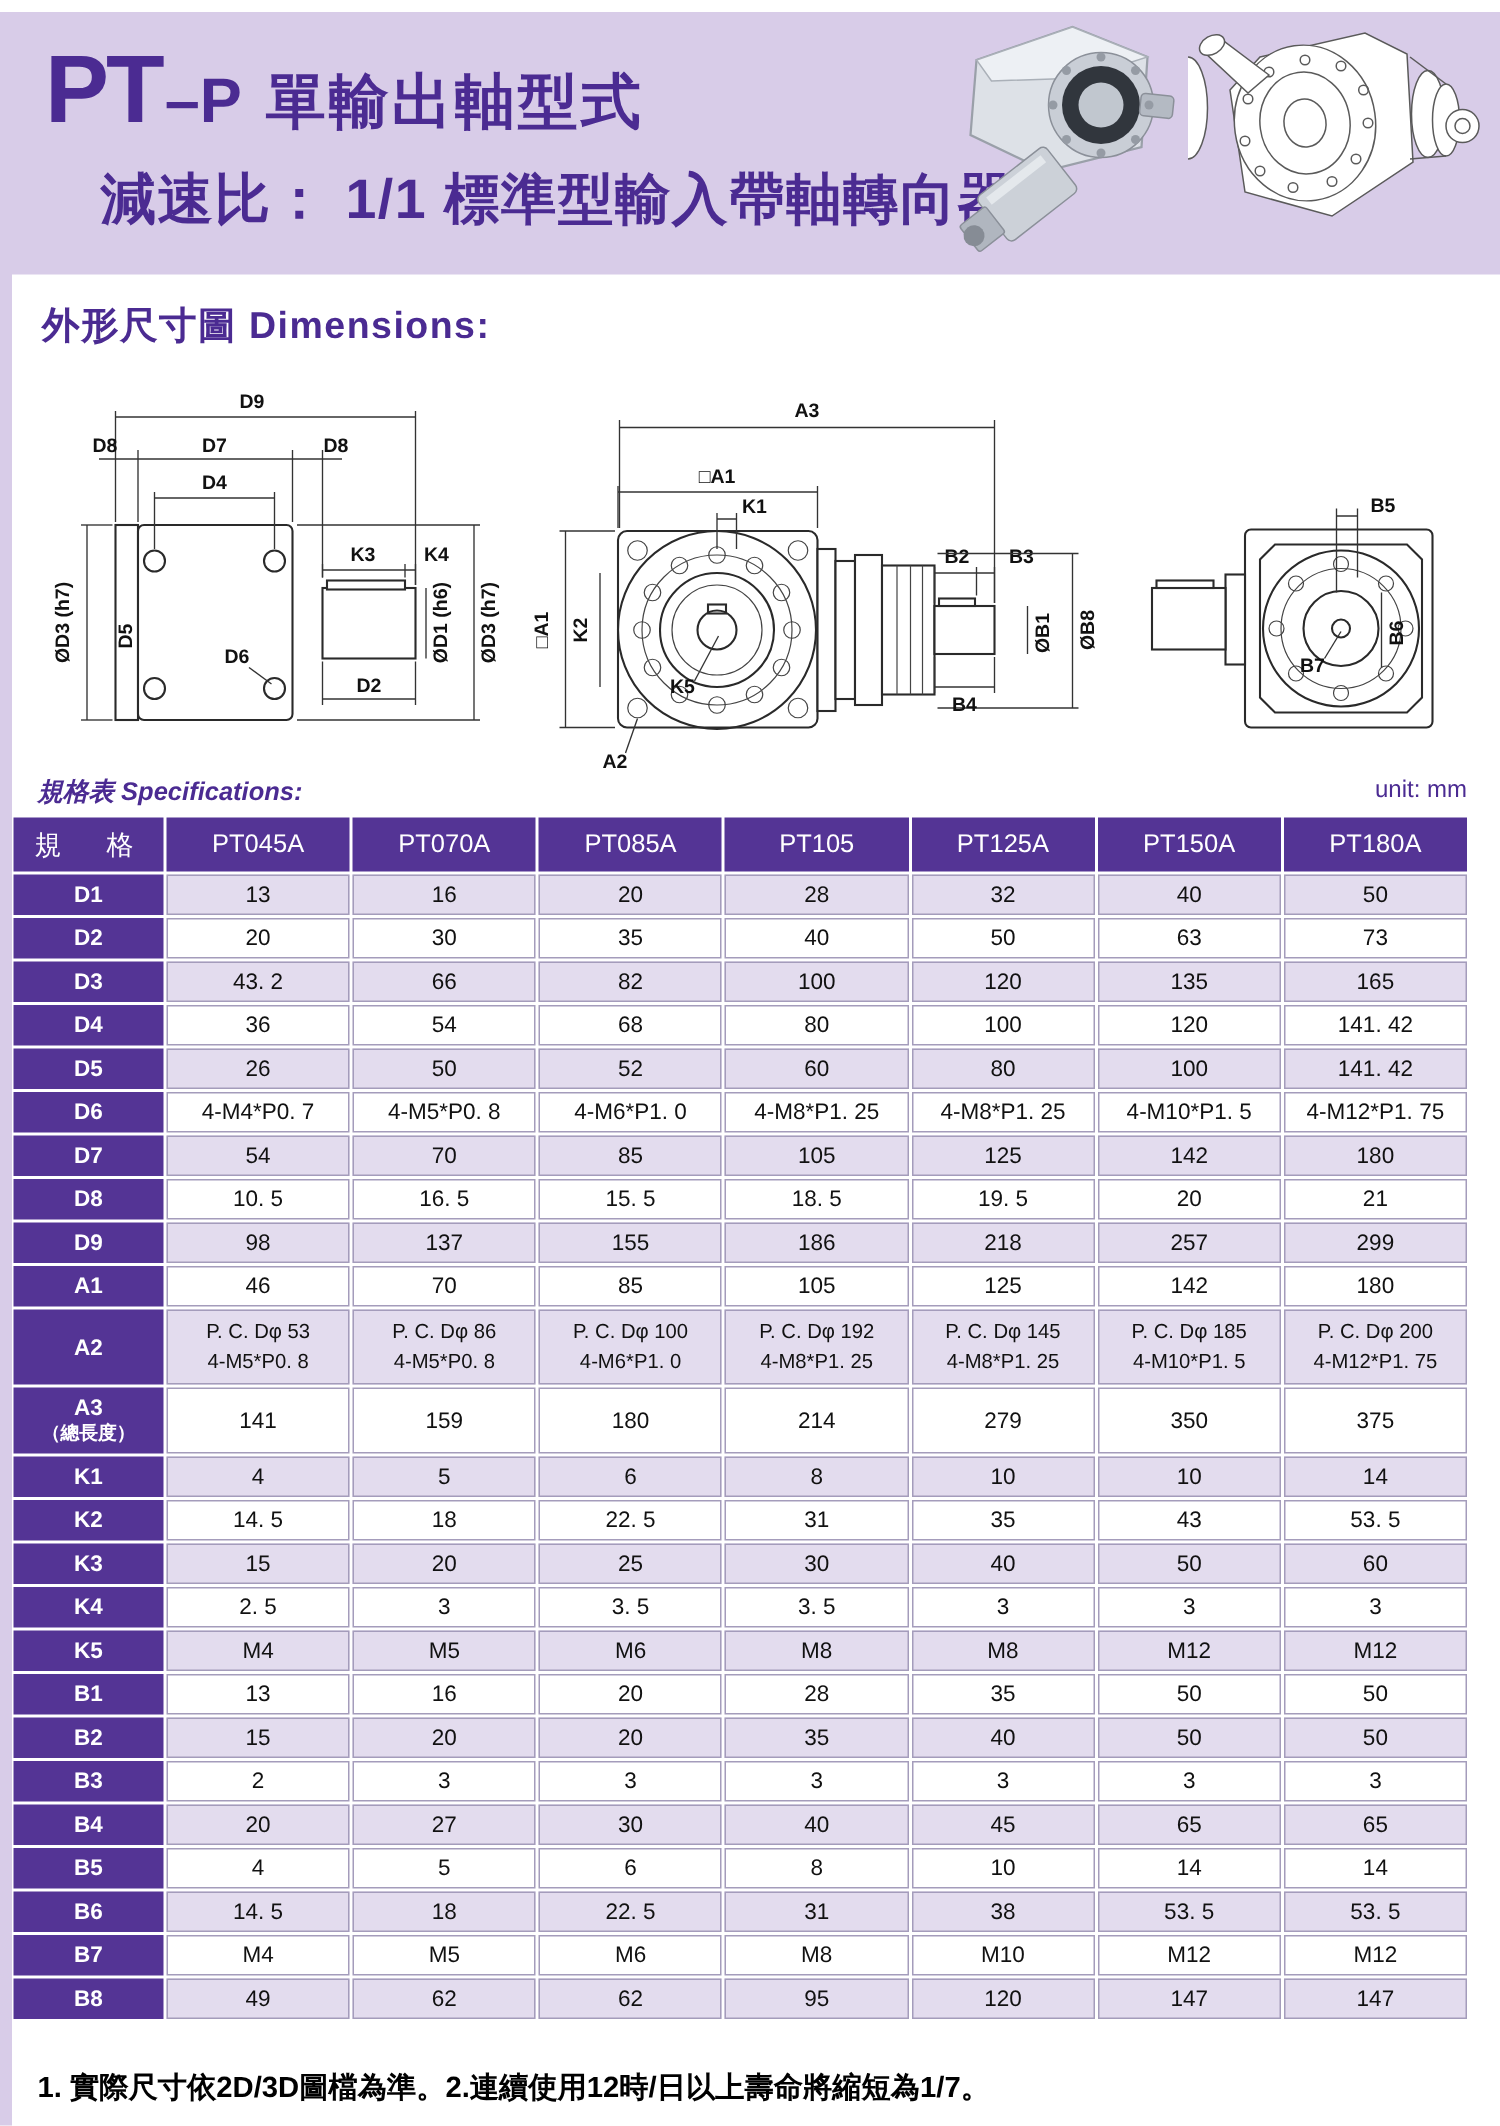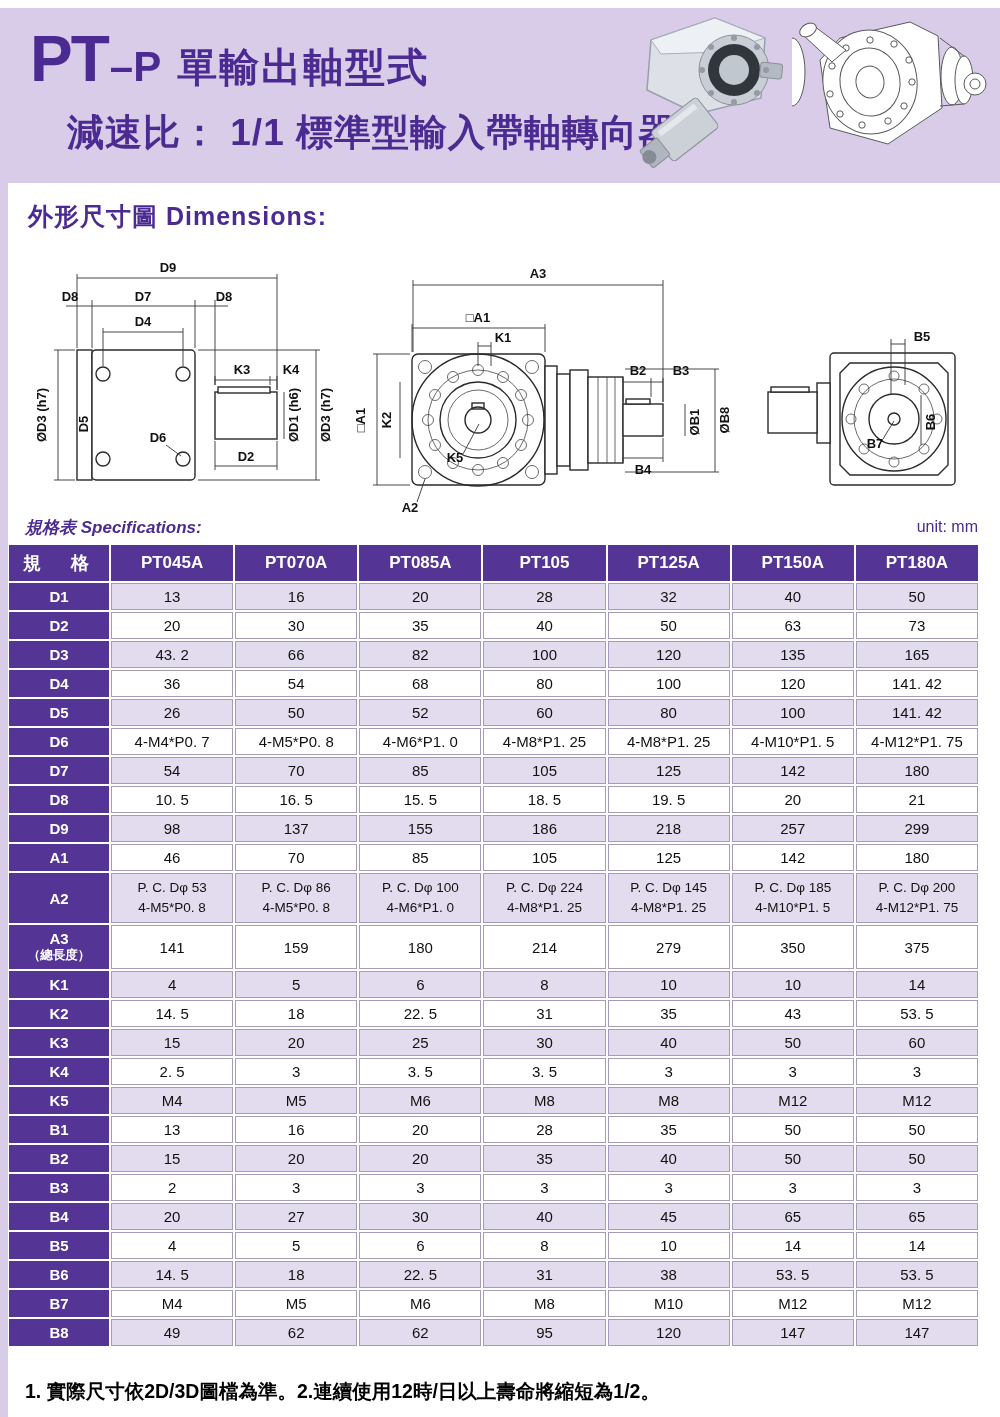--- a/index.html
+++ b/index.html
@@ -33,21 +33,21 @@
   svg .dimln{stroke:#333;stroke-width:0.9;fill:none;}
   svg .fillw{fill:#ffffff;stroke:#2a2a2a;stroke-width:1.4;}
   svg text.dim{font:bold 13px "Liberation Sans",sans-serif;fill:#111;}
 
   
   .spec-table{
     position:absolute;left:7px;top:543px;width:973px;
     border-collapse:separate;border-spacing:2px;table-layout:fixed;
   }
   .spec-table th,.spec-table td{padding:0;text-align:center;vertical-align:middle;}
-  .spec-table thead th{background:#543495;color:#fff;font-size:17px;font-weight:bold;height:36px;}
+  .spec-table thead th{background:#543495;color:#fff;font-size:17px;font-weight:normal;height:36px;}
   .spec-table thead th.corner{font-size:18px;letter-spacing:6px;}
   .spec-table th.rlabel{background:#543495;color:#fff;font-size:15px;font-weight:bold;margin-left:14px;}
   .spec-table th:first-child{width:100px;}
   .spec-table td{background:#fff;border:1px solid #a49cbb;font-size:15px;color:#111;height:25px;}
   .spec-table tr.alt td{background:#e3dcee;}
   .spec-table tr.tall td{height:48px;font-size:13.5px;line-height:1.45;}
   .spec-table tr.mid td{height:42px;}
   .spec-table .sub{font-size:12.5px;font-weight:bold;}
   .spec-table td.two div{white-space:nowrap;}
 
@@ -432,21 +432,21 @@
         </td>
         <td class="two">
           <div>P. C. Dφ 86</div>
           <div>4-M5*P0. 8</div>
         </td>
         <td class="two">
           <div>P. C. Dφ 100</div>
           <div>4-M6*P1. 0</div>
         </td>
         <td class="two">
-          <div>P. C. Dφ 224</div>
+          <div>P. C. Dφ 192</div>
           <div>4-M8*P1. 25</div>
         </td>
         <td class="two">
           <div>P. C. Dφ 145</div>
           <div>4-M8*P1. 25</div>
         </td>
         <td class="two">
           <div>P. C. Dφ 185</div>
           <div>4-M10*P1. 5</div>
         </td>
@@ -596,14 +596,14 @@
         <td>95</td>
         <td>120</td>
         <td>147</td>
         <td>147</td>
       </tr>
     </tbody>
 </table>
 
 <div class="notes">
   <span>1. 實際尺寸依2D/3D圖檔為準。</span>
-  <span>2.連續使用12時/日以上壽命將縮短為1/2。</span>
+  <span>2.連續使用12時/日以上壽命將縮短為1/7。</span>
 </div>
 
 </body></html>

